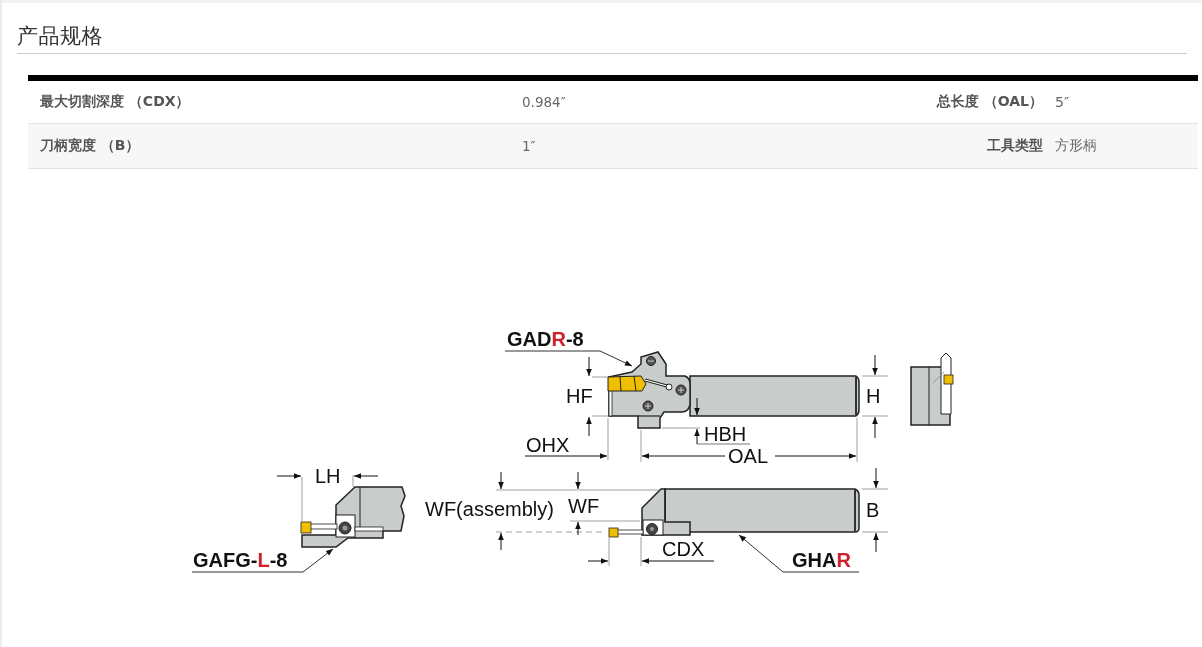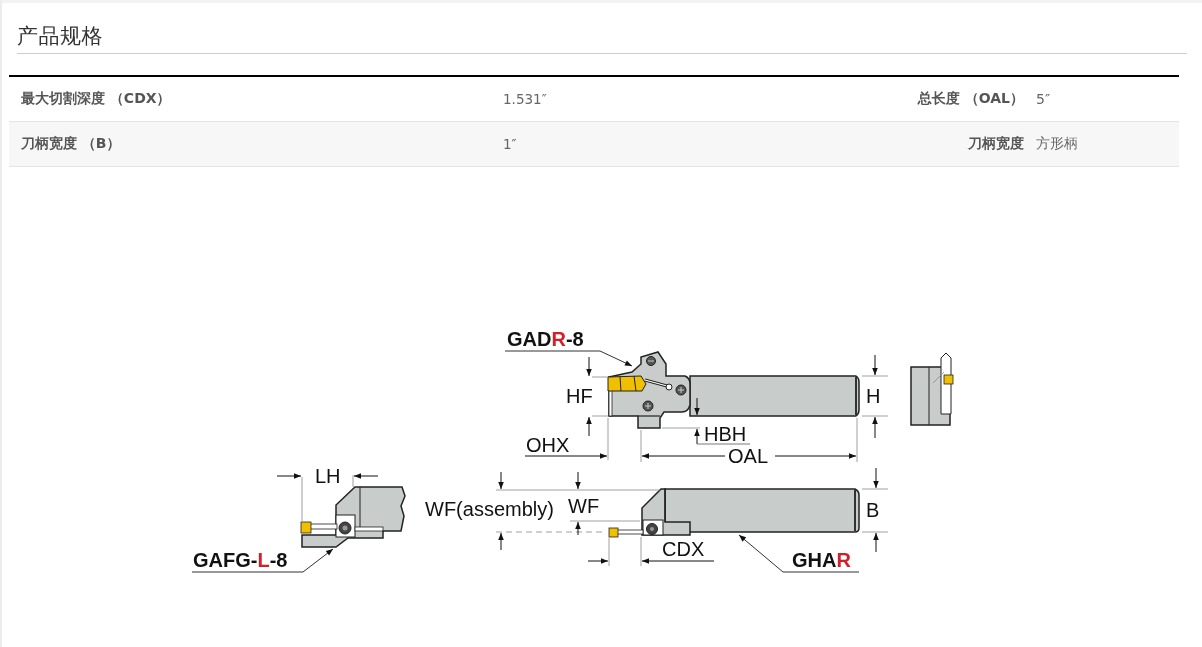--- a/index.html
+++ b/index.html
@@ -11,22 +11,22 @@
   }
   .frame-top { position: absolute; left: 0; top: 0; width: 1202px; height: 3px; background: #f2f2f2; }
   .frame-left { position: absolute; left: 0; top: 0; width: 2px; height: 647px; background: #ececec; }
   .title {
     position: absolute; left: 17px; top: 22px;
     font-size: 21px; color: #333333; font-weight: normal; margin: 0;
     letter-spacing: 0.5px;
   }
   .title-rule { position: absolute; left: 17px; top: 53px; width: 1170px; height: 1px; background: #cccccc; }
   .spec-table {
-    position: absolute; left: 9px; top: 75px; width: 1170px;
-    border-collapse: collapse; border-top: 2px solid #000000;
+    position: absolute; left: 28px; top: 75px; width: 1170px;
+    border-collapse: collapse; border-top: 6px solid #000000;
   }
   .spec-table tr { height: 45px; border-bottom: 1px solid #e3e3e3; }
   .spec-table tr:nth-child(even) { background: #f7f7f7; }
   .spec-table td { padding: 0; font-size: 14px; color: #555555; vertical-align: middle; }
   .spec-table td.label { font-weight: bold; color: #555555; }
   .c1 { width: 470px; padding-left: 12px !important; }
   .c2 { width: 171px; padding-left: 12px !important; color: #666 !important; font-size: 13.5px !important; }
   .c3 { width: 338px; padding-left: 12px !important; text-align: right; }
   .c4 { padding-left: 12px !important; color: #666 !important; }
   .diagram { position: absolute; left: 0; top: 300px; width: 1202px; height: 347px; }
@@ -38,28 +38,28 @@
 <div class="frame-top"></div>
 <div class="frame-left"></div>
 
 <h2 class="title">产品规格</h2>
 <div class="title-rule"></div>
 
 <table class="spec-table">
   <tbody>
     <tr>
       <td class="label c1">最大切割深度 （CDX）</td>
-      <td class="c2">1.531″</td>
+      <td class="c2">0.984″</td>
       <td class="label c3">总长度 （OAL）</td>
       <td class="c4">5″</td>
     </tr>
     <tr>
       <td class="label c1">刀柄宽度 （B）</td>
       <td class="c2">1″</td>
-      <td class="label c3">刀柄宽度</td>
+      <td class="label c3">工具类型</td>
       <td class="c4">方形柄</td>
     </tr>
   </tbody>
 </table>
 
 <svg class="diagram" viewBox="0 300 1202 347" width="1202" height="347">
   <defs>
     <marker id="arr" viewBox="0 0 10 10" refX="10" refY="5" markerWidth="9" markerHeight="7" orient="auto-start-reverse">
       <path d="M0,1 L10,5 L0,9 z" fill="#111"></path>
     </marker>

